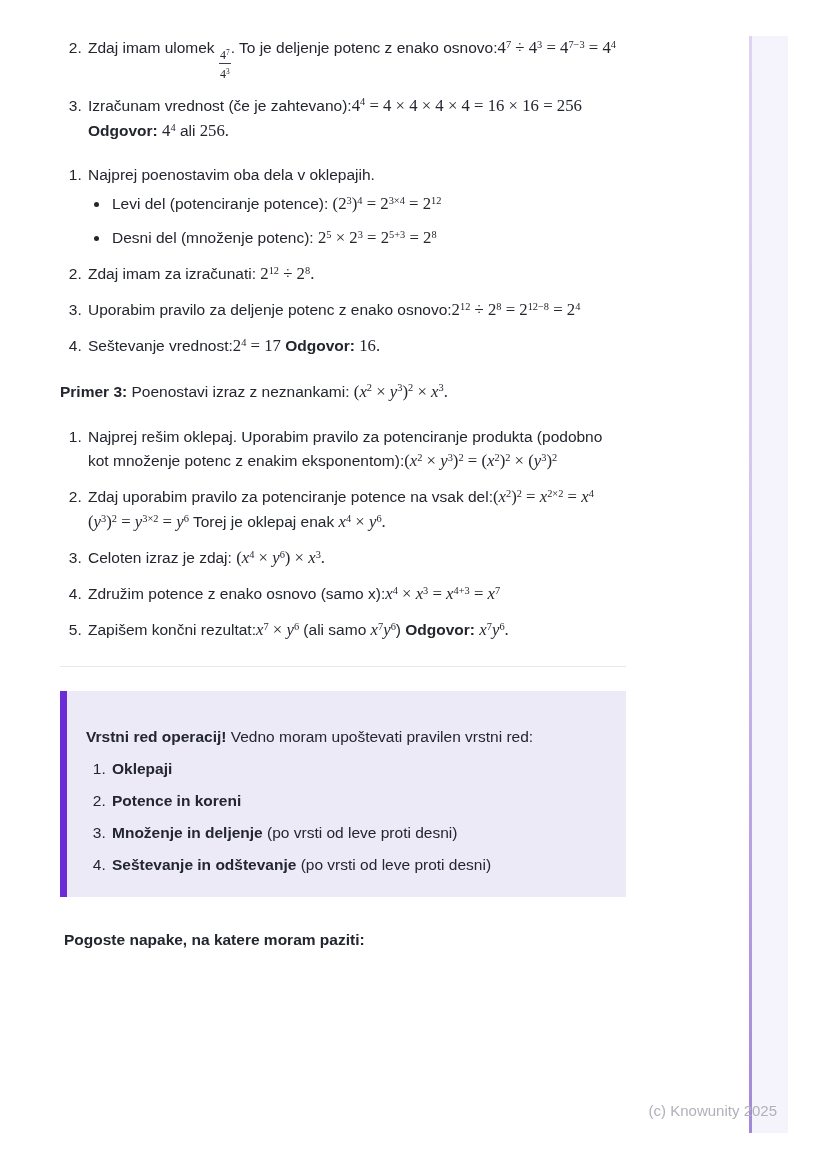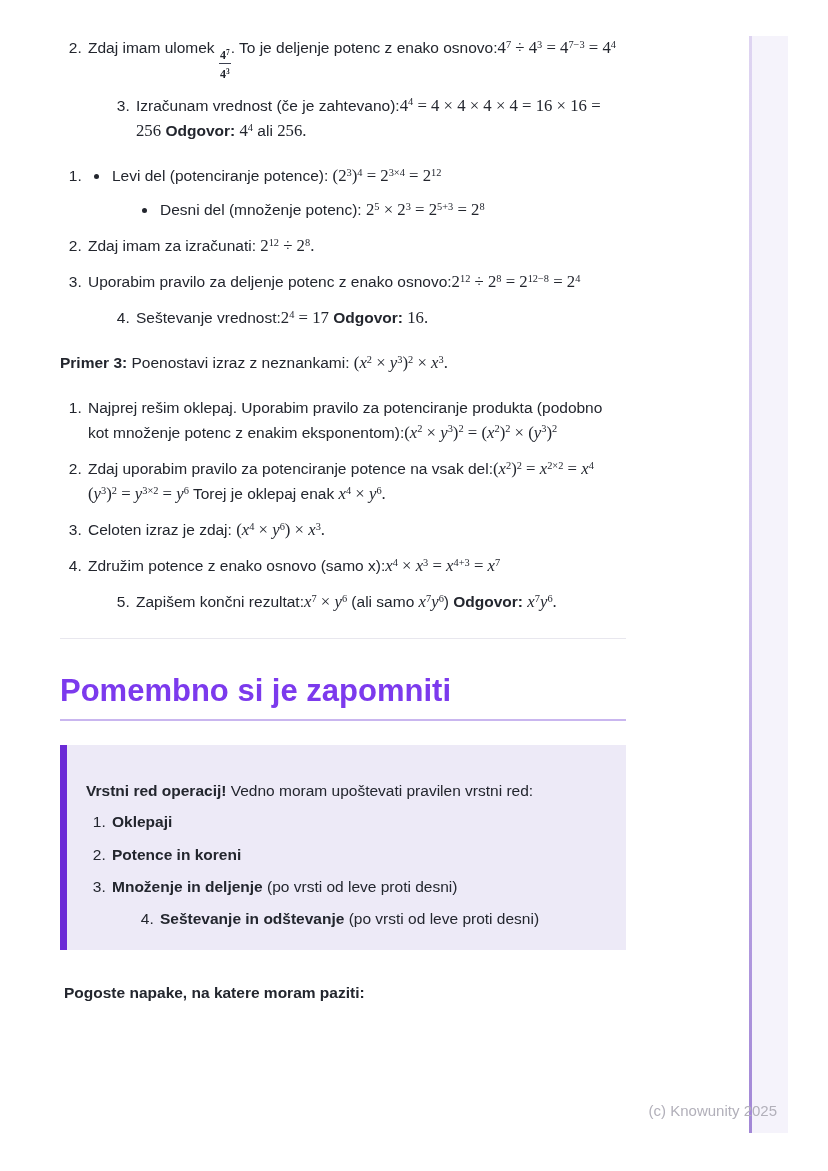--- a/index.html
+++ b/index.html
@@ -9,21 +9,21 @@
     font-family:"Liberation Sans","DejaVu Sans",sans-serif;
     color:#23262e;
   }
   .doc{
     position:absolute;left:60px;top:35px;width:566px;
     font-size:15.5px;line-height:1.5;
   }
   
   .doc ol, .doc ul{margin:0 0 20px;padding-left:26px;}
   .doc li{margin-bottom:11px;padding-left:2px;}
-  .doc li:last-child{margin-bottom:0;margin-left:48px;}
+  .doc li:last-child{margin-bottom:0;}
   ul.sublist{margin:5px 0 7px;padding-left:22px;list-style:disc;}
   ul.sublist li{margin-bottom:9px;}
   ul.mistakes{margin-top:15px;padding-left:24px;margin-bottom:0;}
   
   .doc p{margin:0 0 21px;}
   p.mistakes-title{margin:31px 4px 0;}
   
   hr.divider{border:none;border-top:1px solid #e8e7ee;margin:24px 0 0;}
   h1.section-h{
     font-size:31px;line-height:38px;font-weight:700;color:#7c3aed;
@@ -36,21 +36,21 @@
   }
   .callout p.intro{margin:16px 0 8px;}
   .callout ol{margin:0;padding-left:24px;}
   .callout li{margin-bottom:9px;}
   
   .bd{font-weight:700;}
   .it{font-style:italic;}
   
   .math{font-family:"Liberation Serif","DejaVu Serif",serif;font-size:1.08em;color:#23262e;}
   .math sup{font-size:0.62em;position:relative;top:-0.5em;line-height:0;vertical-align:baseline;}
-  .frac{display:inline-flex;flex-direction:column;align-items:center;vertical-align:-6px;line-height:1.15;font-weight:bold;}
+  .frac{display:inline-flex;flex-direction:column;align-items:center;vertical-align:-6px;line-height:1.15;}
   .frac .math{font-size:12px;}
   .frac .num{display:block;border-bottom:1px solid #3a3f4e;padding:0 1px;}
   .frac .den{display:block;padding:0 1px;}
   
   .scroll-band{position:absolute;left:749px;top:36px;width:39px;height:1097px;background:#f5f3fb;}
   .scroll-thumb{position:absolute;left:0;top:0;width:3px;height:100%;
     background:linear-gradient(180deg,#ded4f1 0%,#d2c6ee 45%,#b9a3e3 72%,#a287d6 100%);}
   
   .watermark{position:absolute;right:51px;top:1102px;font-size:15px;color:#b2b0ba;}
 </style>
@@ -60,38 +60,37 @@
 <div>
   <main class="doc" id="doc">
       <ol start="2">
         <li><span><span>Zdaj imam ulomek </span><span class="frac">
               <span class="num"><span class="math"><span>4</span><sup>7</sup></span></span>
               <span class="den"><span class="math"><span>4</span><sup>3</sup></span></span>
             </span><span>. To je deljenje potenc z enako osnovo:</span><span class="math"><span>4</span><sup>7</sup><span> ÷ </span><span>4</span><sup>3</sup><span> = </span><span>4</span><sup>7−3</sup><span> = </span><span>4</span><sup>4</sup></span></span></li>
         <li><span><span>Izračunam vrednost (če je zahtevano):</span><span class="math"><span>4</span><sup>4</sup><span> = 4 × 4 × 4 × 4 = 16 × 16 = 256</span></span><span> </span><span class="bd">Odgovor:</span><span> </span><span class="math"><span>4</span><sup>4</sup></span><span> ali </span><span class="math"><span>256.</span></span></span></li>
       </ol>
       <ol start="1">
-        <li><ul class="sublist">
+        <li><span><span>Najprej poenostavim oba dela v oklepajih.</span></span><ul class="sublist">
             <li><span><span>Levi del (potenciranje potence): </span><span class="math"><span>(</span><span>2</span><sup>3</sup><span>)</span><sup>4</sup><span> = </span><span>2</span><sup>3×4</sup><span> = </span><span>2</span><sup>12</sup></span></span></li>
             <li><span><span>Desni del (množenje potenc): </span><span class="math"><span>2</span><sup>5</sup><span> × </span><span>2</span><sup>3</sup><span> = </span><span>2</span><sup>5+3</sup><span> = </span><span>2</span><sup>8</sup></span></span></li>
           </ul></li>
         <li><span><span>Zdaj imam za izračunati: </span><span class="math"><span>2</span><sup>12</sup><span> ÷ </span><span>2</span><sup>8</sup><span>.</span></span></span></li>
         <li><span><span>Uporabim pravilo za deljenje potenc z enako osnovo:</span><span class="math"><span>2</span><sup>12</sup><span> ÷ </span><span>2</span><sup>8</sup><span> = </span><span>2</span><sup>12−8</sup><span> = </span><span>2</span><sup>4</sup></span></span></li>
         <li><span><span>Seštevanje vrednost:</span><span class="math"><span>2</span><sup>4</sup><span> = 17</span></span><span> </span><span class="bd">Odgovor:</span><span> </span><span class="math"><span>16.</span></span></span></li>
       </ol>
       <p><span class="bd">Primer 3:</span><span> Poenostavi izraz z neznankami: </span><span class="math"><span>(</span><span class="it">x</span><sup>2</sup><span> × </span><span class="it">y</span><sup>3</sup><span>)</span><sup>2</sup><span> × </span><span class="it">x</span><sup>3</sup><span>.</span></span></p>
       <ol start="1">
         <li><span><span>Najprej rešim oklepaj. Uporabim pravilo za potenciranje produkta (podobno kot množenje potenc z enakim eksponentom):</span><span class="math"><span>(</span><span class="it">x</span><sup>2</sup><span> × </span><span class="it">y</span><sup>3</sup><span>)</span><sup>2</sup><span> = (</span><span class="it">x</span><sup>2</sup><span>)</span><sup>2</sup><span> × (</span><span class="it">y</span><sup>3</sup><span>)</span><sup>2</sup></span></span></li>
         <li><span><span>Zdaj uporabim pravilo za potenciranje potence na vsak del:</span><span class="math"><span>(</span><span class="it">x</span><sup>2</sup><span>)</span><sup>2</sup><span> = </span><span class="it">x</span><sup>2×2</sup><span> = </span><span class="it">x</span><sup>4</sup></span><span> </span><span class="math"><span>(</span><span class="it">y</span><sup>3</sup><span>)</span><sup>2</sup><span> = </span><span class="it">y</span><sup>3×2</sup><span> = </span><span class="it">y</span><sup>6</sup></span><span> Torej je oklepaj enak </span><span class="math"><span class="it">x</span><sup>4</sup><span> × </span><span class="it">y</span><sup>6</sup><span>.</span></span></span></li>
         <li><span><span>Celoten izraz je zdaj: </span><span class="math"><span>(</span><span class="it">x</span><sup>4</sup><span> × </span><span class="it">y</span><sup>6</sup><span>) × </span><span class="it">x</span><sup>3</sup><span>.</span></span></span></li>
         <li><span><span>Združim potence z enako osnovo (samo x):</span><span class="math"><span class="it">x</span><sup>4</sup><span> × </span><span class="it">x</span><sup>3</sup><span> = </span><span class="it">x</span><sup>4+3</sup><span> = </span><span class="it">x</span><sup>7</sup></span></span></li>
         <li><span><span>Zapišem končni rezultat:</span><span class="math"><span class="it">x</span><sup>7</sup><span> × </span><span class="it">y</span><sup>6</sup></span><span> (ali samo </span><span class="math"><span class="it">x</span><sup>7</sup><span class="it">y</span><sup>6</sup></span><span>) </span><span class="bd">Odgovor:</span><span> </span><span class="math"><span class="it">x</span><sup>7</sup><span class="it">y</span><sup>6</sup><span>.</span></span></span></li>
       </ol>
       <hr class="divider">
-      <h1 class="section-h">Pomembno si je zapomniti</h1>
       <div class="callout">
         <p class="intro"><span class="bd">Vrstni red operacij!</span><span> Vedno moram upoštevati pravilen vrstni red:</span></p>
         <ol>
           <li><span><span class="bd">Oklepaji</span></span></li>
           <li><span><span class="bd">Potence in koreni</span></span></li>
           <li><span><span class="bd">Množenje in deljenje</span><span> (po vrsti od leve proti desni)</span></span></li>
           <li><span><span class="bd">Seštevanje in odštevanje</span><span> (po vrsti od leve proti desni)</span></span></li>
         </ol>
       </div>
       <p class="mistakes-title"><span class="bd">Pogoste napake, na katere moram paziti:</span></p>

